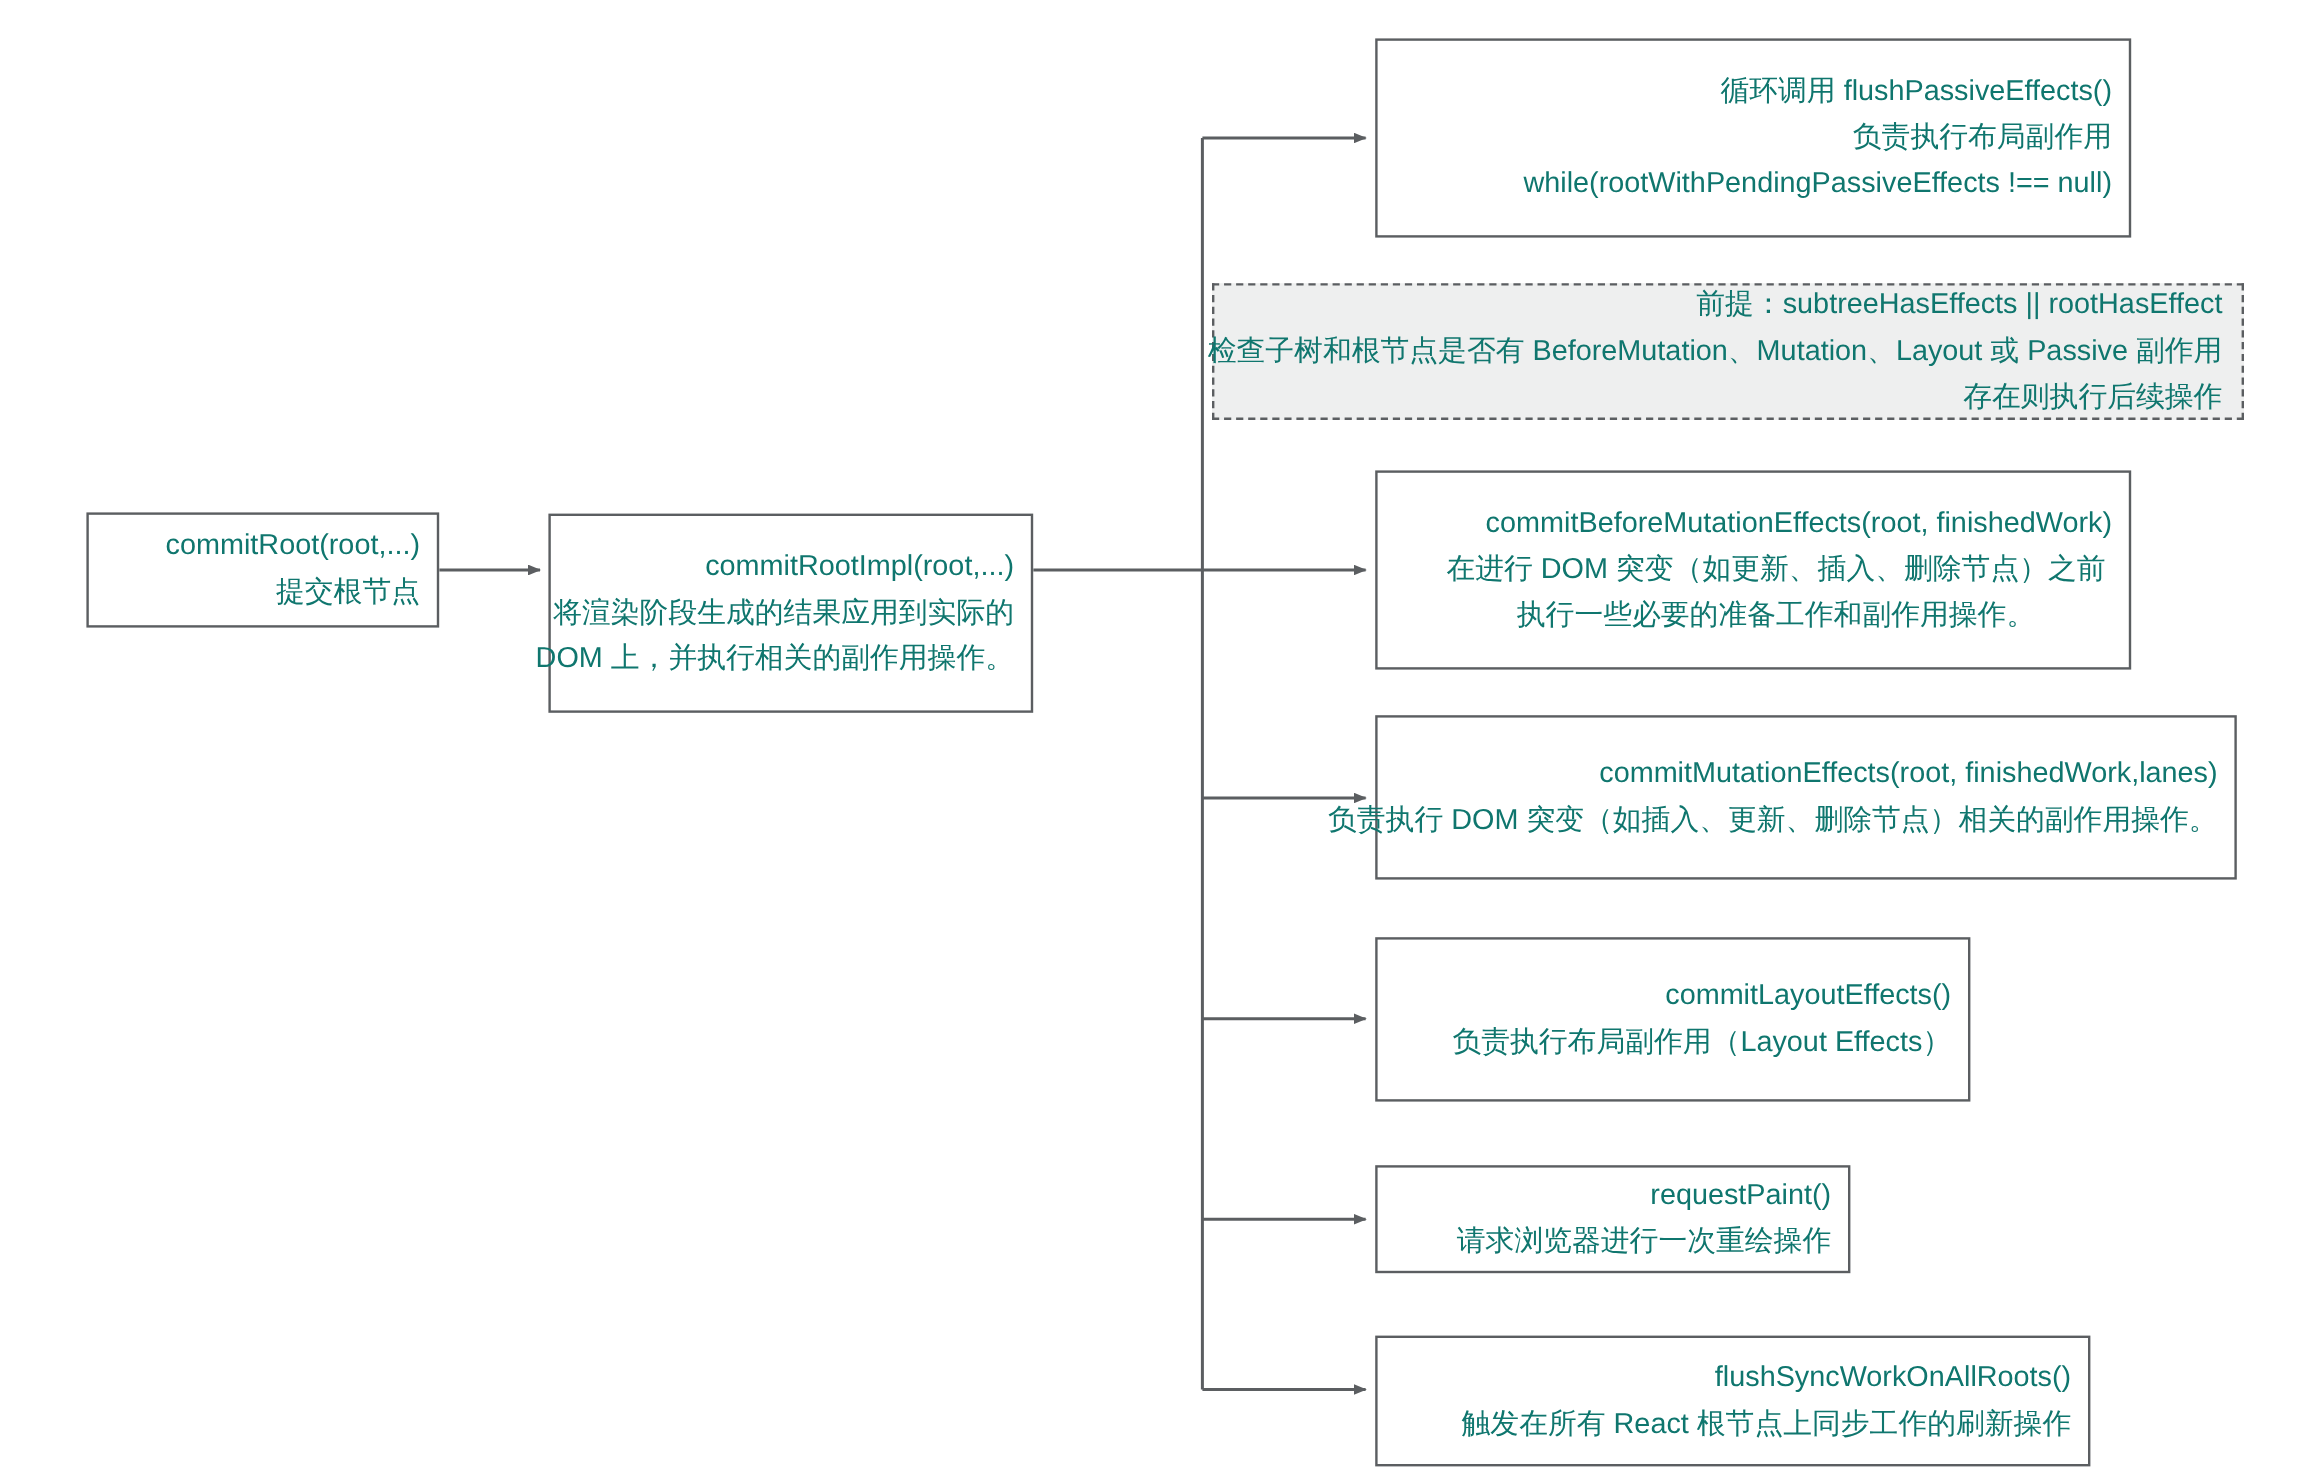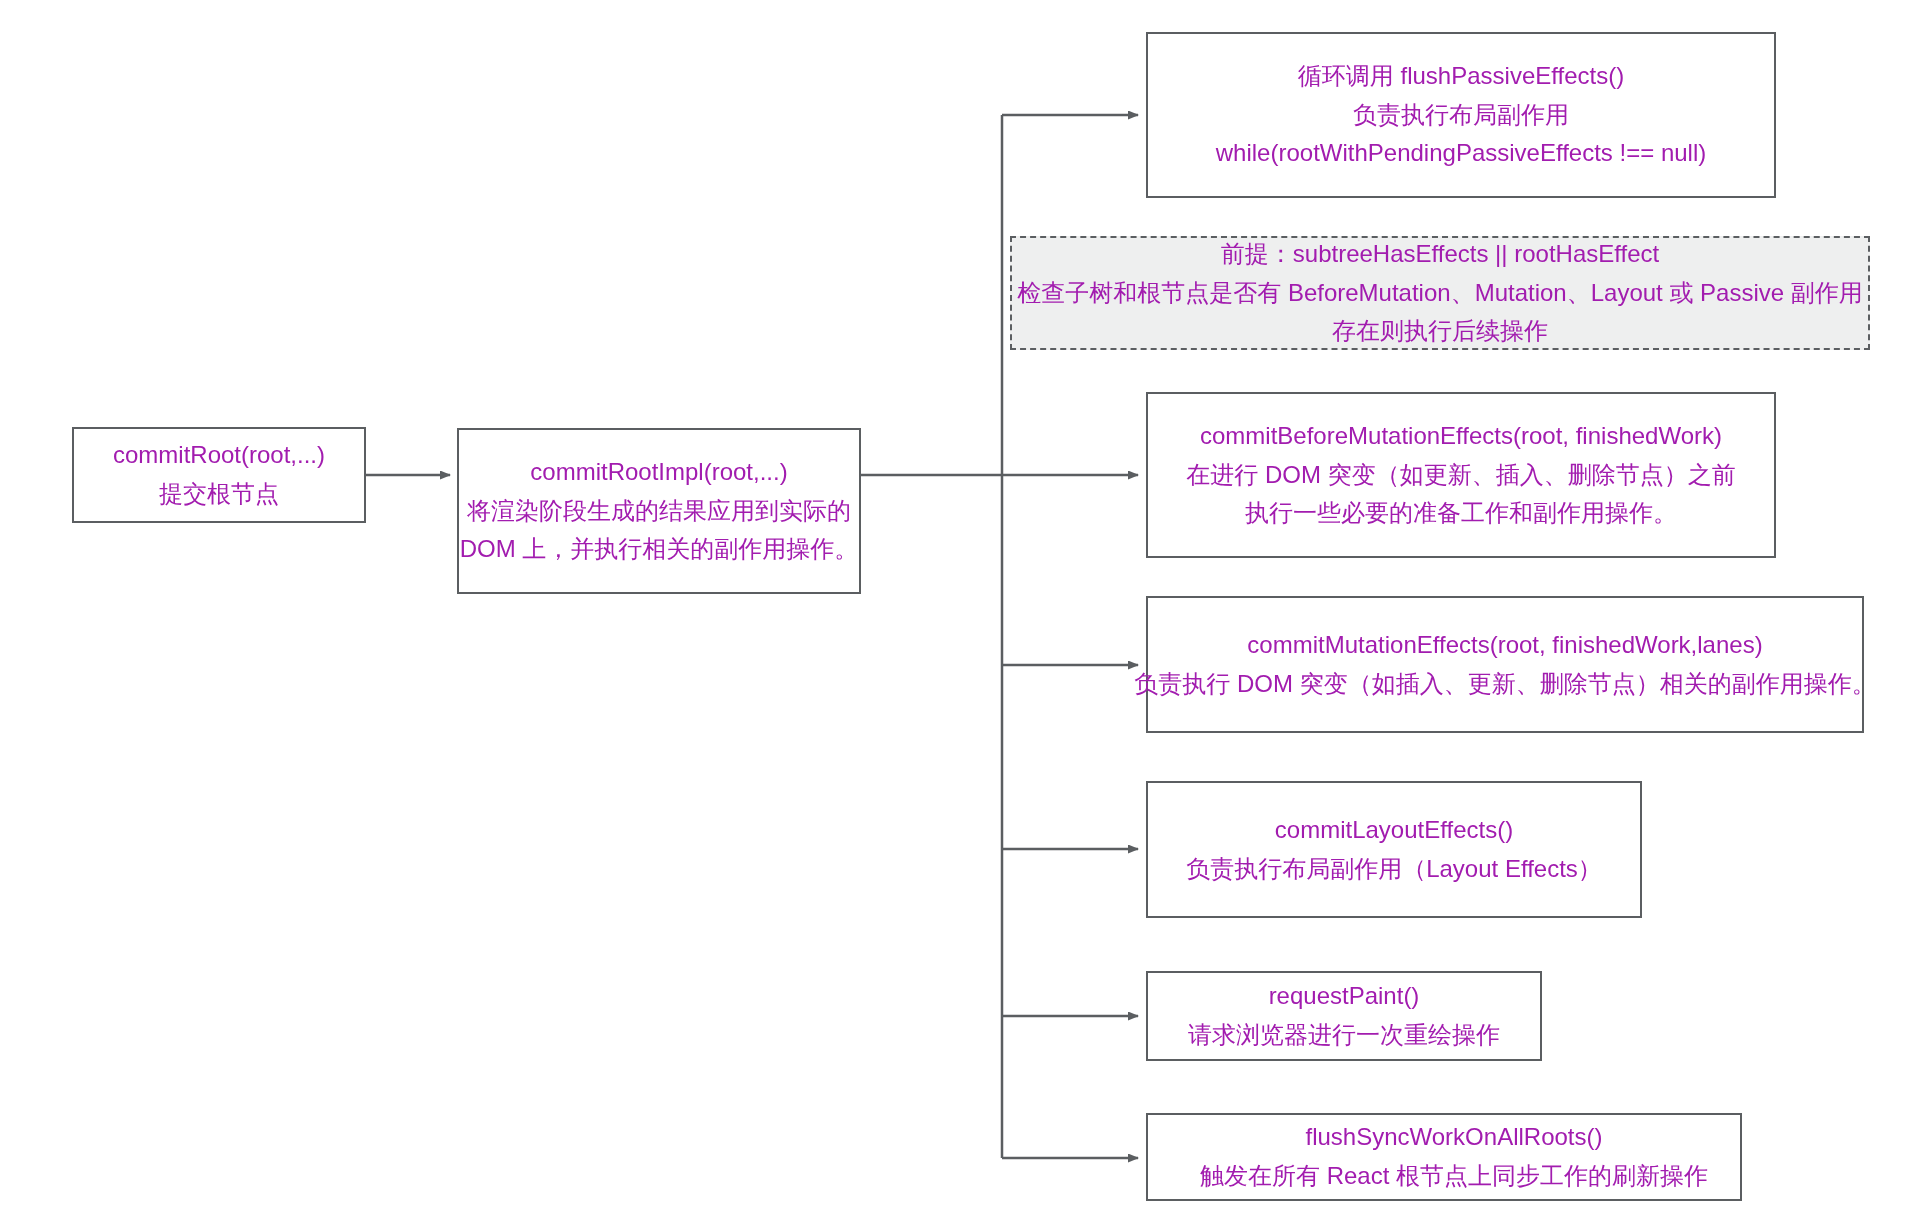--- a/index.html
+++ b/index.html
@@ -25,24 +25,24 @@
     height: 1225px;
     pointer-events: none;
   }
   .node {
     position: absolute;
     box-sizing: border-box;
     border: 2px solid #5b5e61;
     background: #ffffff;
     display: flex;
     flex-direction: column;
-    align-items: center;
+    align-items: flex-end;
     justify-content: center;
     text-align: center;
-    color: #a21caf;
+    color: #0f766e;
     font-size: 24px;
     line-height: 1.62;
     padding: 6px 14px;
   }
   .node.dashed {
     border: 2px dashed #5b5e61;
     background: #eeefef;
   }
   .node .line {
     white-space: nowrap;
@@ -118,18 +118,18 @@
   <div class="node" style="left:1146px; top:781px; width:496px; height:137px;">
     <div class="line">commitLayoutEffects()</div>
     <div class="line">负责执行布局副作用（Layout Effects）</div>
   </div>
 
   <div class="node" style="left:1146px; top:971px; width:396px; height:90px;">
     <div class="line">requestPaint()</div>
     <div class="line">请求浏览器进行一次重绘操作</div>
   </div>
 
-  <div class="node" style="left:1146px; top:1113px; width:596px; height:88px;padding-left:34px;">
+  <div class="node" style="left:1146px; top:1113px; width:596px; height:109px;padding-left:34px;">
     <div class="line">flushSyncWorkOnAllRoots()</div>
     <div class="line">触发在所有 React 根节点上同步工作的刷新操作</div>
   </div>
 
 </div>
 
 </body></html>

